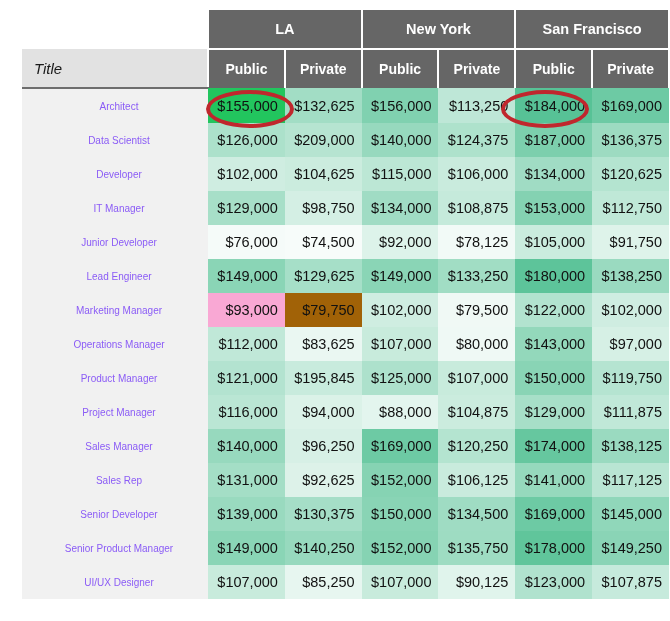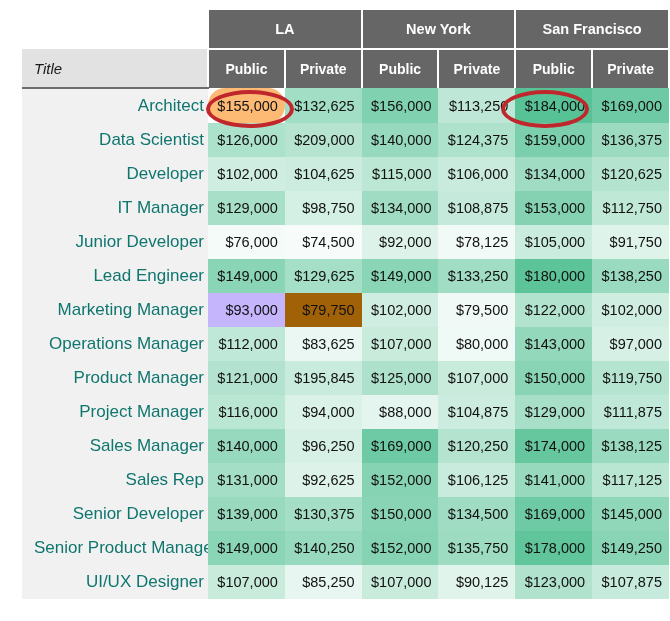--- a/index.html
+++ b/index.html
@@ -76,25 +76,25 @@
     text-align: center;
     height: 38px;
     padding: 0;
     border-left: 2px solid #ffffff;
     border-right: 2px solid #ffffff;
   }
 
   
   td.rowlabel {
     background: #f1f1f1;
-    color: #0f766e;
-    text-align: right;
+    color: #8b5cf6;
+    text-align: center;
     padding: 0 4px 0 12px;
     height: 34px;
-    font-size: 17px;
+    font-size: 10px;
     white-space: nowrap;
     border: none;
   }
   td.val {
     text-align: right;
     padding: 0 7px 0 4px;
     height: 34px;
     font-size: 14.5px;
     color: #111111;
     border: none;
@@ -135,34 +135,34 @@
         <th class="sector">Private</th>
         <th class="sector">Public</th>
         <th class="sector">Private</th>
         <th class="sector">Public</th>
         <th class="sector">Private</th>
       </tr>
     </thead>
     <tbody id="matrix-body">
         <tr>
           <td class="rowlabel">Architect</td>
-          <td class="val" style="background: #fdba74; border-radius: 17px;">$155,000</td>
+          <td class="val" style="background: #22c55e;">$155,000</td>
           <td class="val" style="background: rgb(162, 221, 197);">$132,625</td>
           <td class="val" style="background: rgb(128, 209, 176);">$156,000</td>
           <td class="val" style="background: rgb(190, 231, 215);">$113,250</td>
           <td class="val" style="background: rgb(87, 194, 150);">$184,000</td>
           <td class="val" style="background: rgb(109, 202, 164);">$169,000</td>
         </tr>
         <tr>
           <td class="rowlabel">Data Scientist</td>
           <td class="val" style="background: rgb(172, 225, 203);">$126,000</td>
           <td class="val" style="background: rgb(182, 228, 209);">$209,000</td>
           <td class="val" style="background: rgb(151, 217, 190);">$140,000</td>
           <td class="val" style="background: rgb(174, 226, 204);">$124,375</td>
-          <td class="val" style="background: rgb(124, 207, 173);">$159,000</td>
+          <td class="val" style="background: rgb(124, 207, 173);">$187,000</td>
           <td class="val" style="background: rgb(157, 219, 193);">$136,375</td>
         </tr>
         <tr>
           <td class="rowlabel">Developer</td>
           <td class="val" style="background: rgb(207, 237, 225);">$102,000</td>
           <td class="val" style="background: rgb(203, 236, 222);">$104,625</td>
           <td class="val" style="background: rgb(188, 231, 213); text-align: right;">$115,000</td>
           <td class="val" style="background: rgb(201, 235, 221);">$106,000</td>
           <td class="val" style="background: rgb(160, 220, 196);">$134,000</td>
           <td class="val" style="background: rgb(180, 228, 208);">$120,625</td>
@@ -189,21 +189,21 @@
           <td class="rowlabel">Lead Engineer</td>
           <td class="val" style="background: rgb(138, 213, 182);">$149,000</td>
           <td class="val" style="background: rgb(166, 223, 200);">$129,625</td>
           <td class="val" style="background: rgb(138, 213, 182);">$149,000</td>
           <td class="val" style="background: rgb(161, 221, 196);">$133,250</td>
           <td class="val" style="background: rgb(93, 196, 154);">$180,000</td>
           <td class="val" style="background: rgb(154, 218, 192);">$138,250</td>
         </tr>
         <tr>
           <td class="rowlabel">Marketing Manager</td>
-          <td class="val" style="background: #c4b5fd;">$93,000</td>
+          <td class="val" style="background: #f9a8d4;">$93,000</td>
           <td class="val" style="background: #a16207; margin-top: 46px;">$79,750</td>
           <td class="val" style="background: rgb(207, 237, 225);">$102,000</td>
           <td class="val" style="background: rgb(240, 249, 245);">$79,500</td>
           <td class="val" style="background: rgb(178, 227, 207);">$122,000</td>
           <td class="val" style="background: rgb(207, 237, 225);">$102,000</td>
         </tr>
         <tr>
           <td class="rowlabel">Operations Manager</td>
           <td class="val" style="background: rgb(192, 232, 216);">$112,000</td>
           <td class="val" style="background: rgb(234, 247, 242);">$83,625</td>

